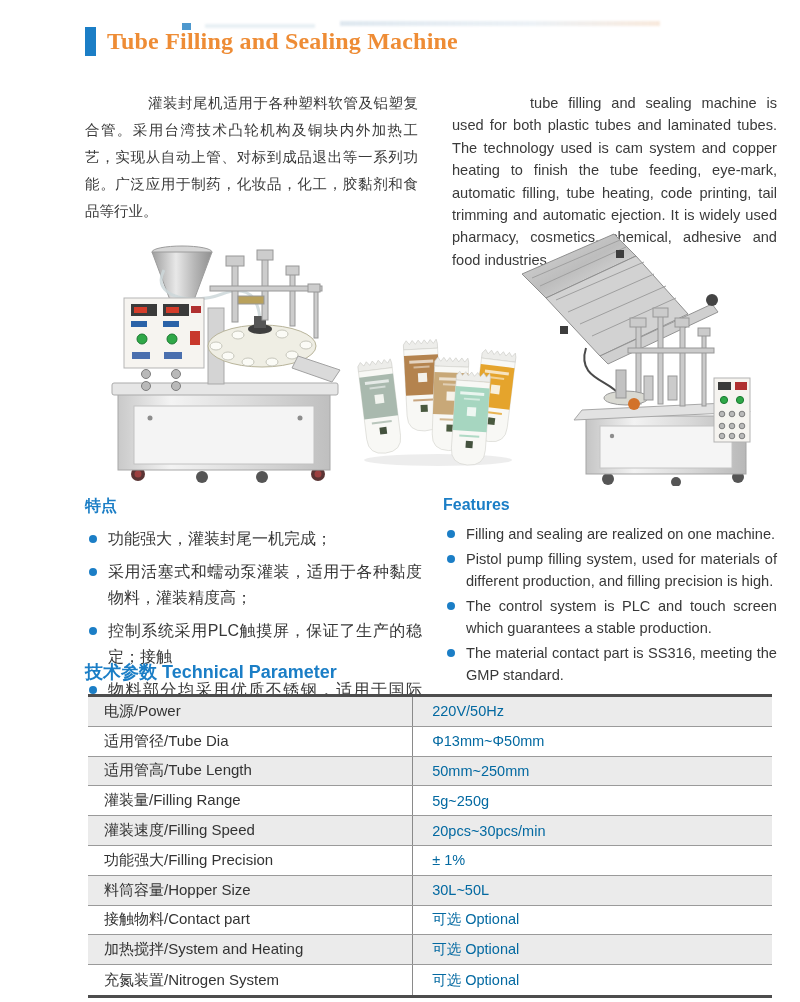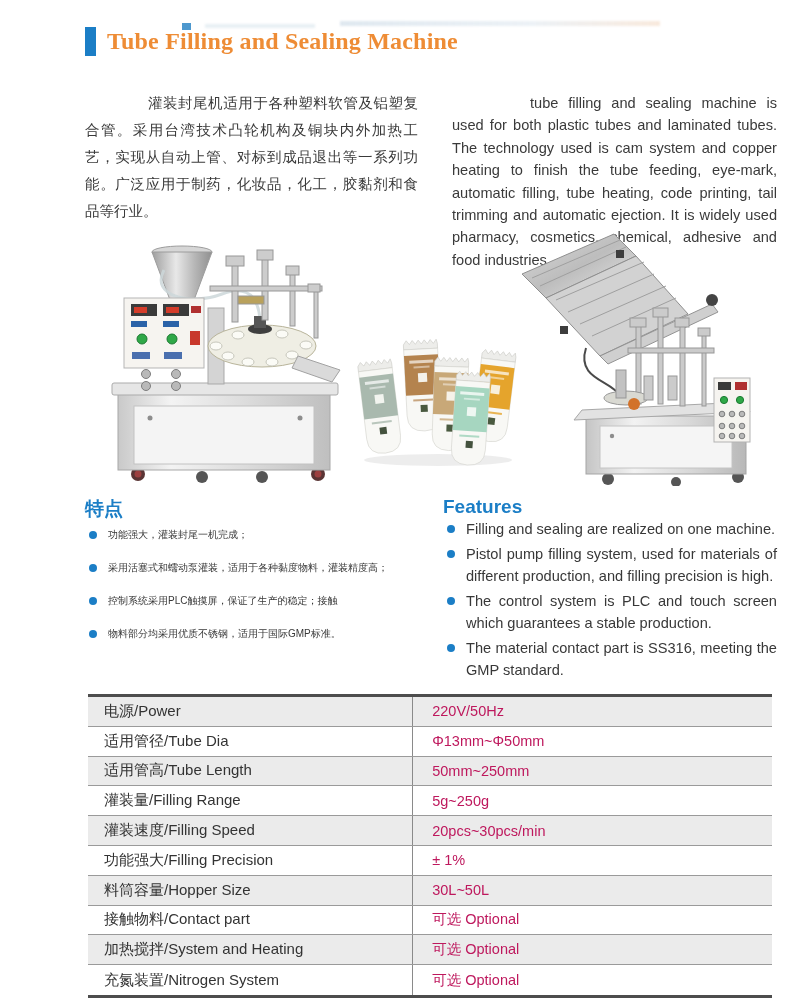--- a/index.html
+++ b/index.html
@@ -35,41 +35,41 @@
     font-size:14.5px; line-height:27px; text-align:justify; text-indent:63px; color:#3a3a3a; }
   .intro-en { position:absolute; left:452px; top:92px; width:325px;
     font-size:14.6px; line-height:22.4px; text-align:justify; text-indent:78px; color:#3a3a3a; }
 
   
   .img-abs { position:absolute; }
 
   
   .feat-col-cn { position:absolute; left:85px; top:496px; width:337px; }
   .feat-col-en { position:absolute; left:443px; top:496px; width:334px; }
-  .feat-heading { font-size:19px; font-weight:bold; color:#1b7ec6; margin-bottom:0; }
+  .feat-heading { font-size:16px; font-weight:bold; color:#1b7ec6; margin-bottom:9px; }
   .feat-list { list-style:none; }
   .feat-list li { position:relative; padding-left:23px; text-align:justify; color:#383838; }
-  .feat-col-cn .feat-list li { font-size:10px; line-height:26px; margin-bottom:7px; }
+  .feat-col-cn .feat-list li { font-size:16px; line-height:26px; margin-bottom:7px; }
   .feat-col-en .feat-list li { font-size:14.6px; line-height:22px; margin-bottom:3px; }
   .feat-list li .dot { position:absolute; left:4px; top:9px; width:8px; height:8px;
     border-radius:50%; background:#1b7ec6; }
   .feat-col-en .feat-list li .dot { top:7px; }
 
   
   .param-heading { position:absolute; left:85px; top:660px; font-size:18px;
     font-weight:bold; color:#1b7ec6; }
   .param-table { position:absolute; left:88px; top:694px; width:684px;
     border-top:3px solid #4d4d4d; border-bottom:3px solid #4d4d4d; }
   .param-row { display:flex; height:29.8px; border-bottom:1px solid #9a9a9a; }
   .param-row:last-child { border-bottom:none; }
   .param-row.striped { background:#ebebeb; }
   .param-label { width:47.4%; display:flex; align-items:center; padding-left:16px;
     font-size:15px; color:#333; }
   .param-value { flex:1; display:flex; align-items:center; padding-left:19px;
-    font-size:14.5px; color:#be185d; border-left:1px solid #8a8a8a; }
+    font-size:14.5px; color:#0369a1; border-left:1px solid #8a8a8a; }
 </style>
 </head>
 <body>
 
 <div id="page">
 
   <div class="top-artifact"></div>
   <div class="top-artifact2"></div>
   <div class="top-artifact3"></div>
 
@@ -330,20 +330,21 @@
   <div class="feat-col-en">
     <div class="feat-heading">Features</div>
     <ul class="feat-list">
       <li><span class="dot"></span><span>Filling and sealing are realized on one machine.</span></li>
       <li><span class="dot"></span><span>Pistol pump filling system, used for materials of different production, and filling precision is high.</span></li>
       <li><span class="dot"></span><span>The control system is PLC and touch screen which guarantees a stable production.</span></li>
       <li><span class="dot"></span><span>The material contact part is SS316, meeting the GMP standard.</span></li>
     </ul>
   </div>
 
+  <div class="param-heading">技术参数 Technical Parameter</div>
 
   <div class="param-table">
     <div class="param-row striped">
       <div class="param-label">电源/Power</div>
       <div class="param-value">220V/50Hz</div>
     </div>
     <div class="param-row">
       <div class="param-label">适用管径/Tube Dia</div>
       <div class="param-value">Φ13mm~Φ50mm</div>
     </div>

